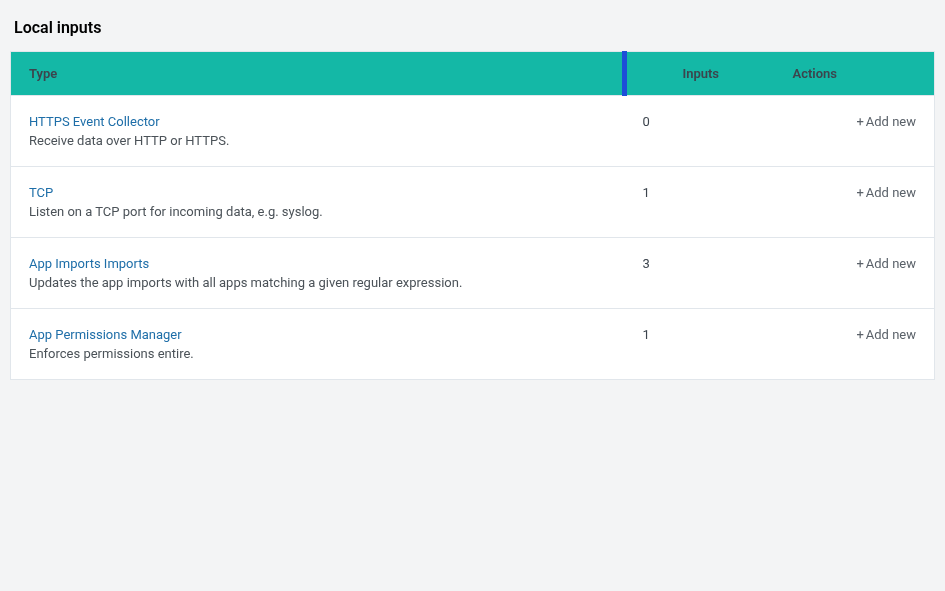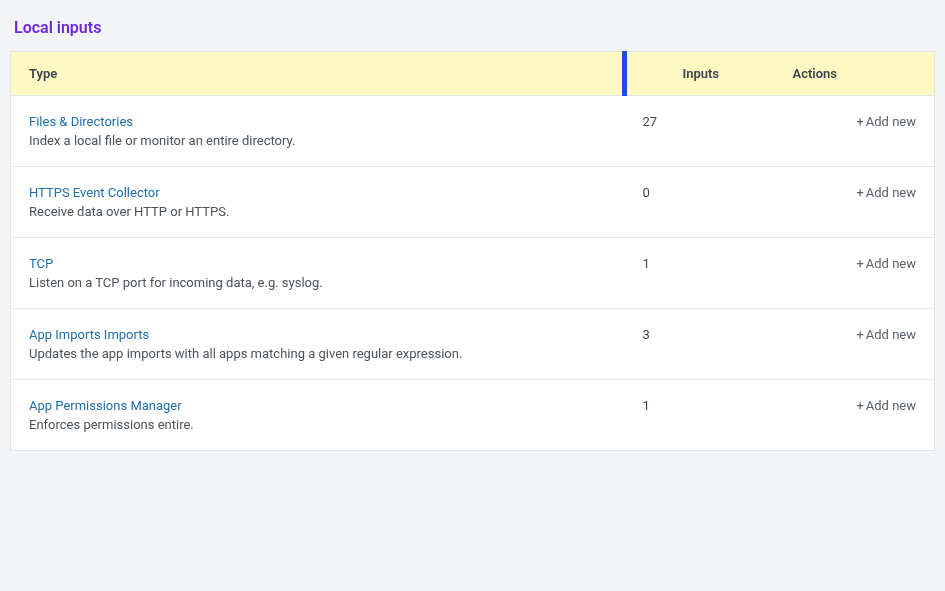--- a/index.html
+++ b/index.html
@@ -9,32 +9,32 @@
       padding: 18px 10px 0 10px;
       color: #3c444d;
       font-size: 14px;
       overflow: hidden;
       height: 591px;
       width: 945px;
     }
     .section-title {
       font-size: 16px;
       font-weight: 600;
-      color: #6d28d9;
+      color: #000000;
       margin-bottom: 14px;
       margin-left: 4px;
     }
     .table {
       width: 100%;
       border-collapse: collapse;
       background: #fff;
       border: 1px solid #e1e6eb;
     }
     .thead-row {
-      background: #fef9c3;
+      background: #14b8a6;
     }
     .th, .td {
       border-bottom: 1px solid #e1e6eb;
     }
     .th {
       text-align: left;
       padding: 14px 18px;
       font-weight: 600;
       color: #3c444d;
       font-size: 13px;
@@ -84,32 +84,20 @@
 <table class="table">
   <thead>
     <tr class="thead-row">
       <th class="th col-type">Type</th>
       <th class="th col-inputs">Inputs</th>
       <th class="th col-actions">Actions</th>
     </tr>
   </thead>
   <tbody class="tbody" id="rows-body">
 
-  <tr class="row">
-    <td class="td col-type">
-      <a class="type-link">Files &amp; Directories</a>
-      <div class="type-desc">Index a local file or monitor an entire directory.</div>
-    </td>
-    <td class="td col-inputs">27</td>
-    <td class="td col-actions">
-      <button class="add-btn">
-        <span class="plus">+</span><span>Add new</span>
-      </button>
-    </td>
-  </tr>
 
   <tr class="row">
     <td class="td col-type">
       <a class="type-link">HTTPS Event Collector</a>
       <div class="type-desc">Receive data over HTTP or HTTPS.</div>
     </td>
     <td class="td col-inputs">0</td>
     <td class="td col-actions">
       <button class="add-btn">
         <span class="plus">+</span><span>Add new</span>

